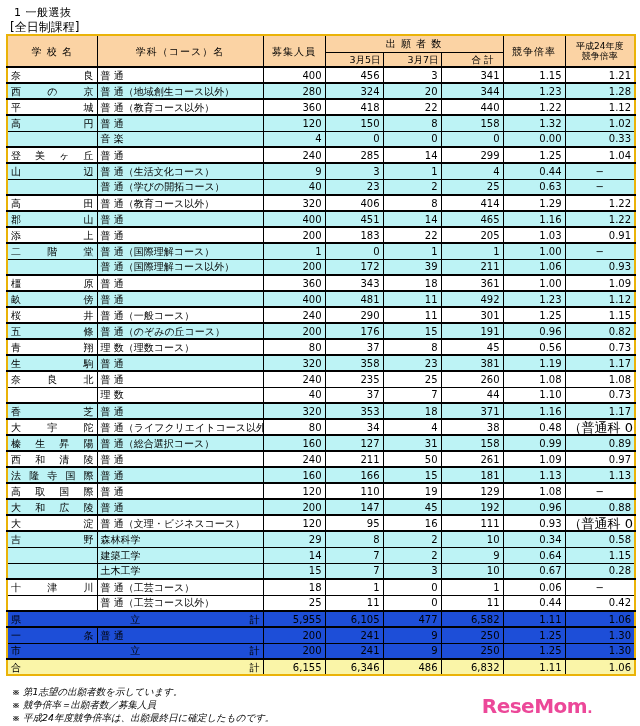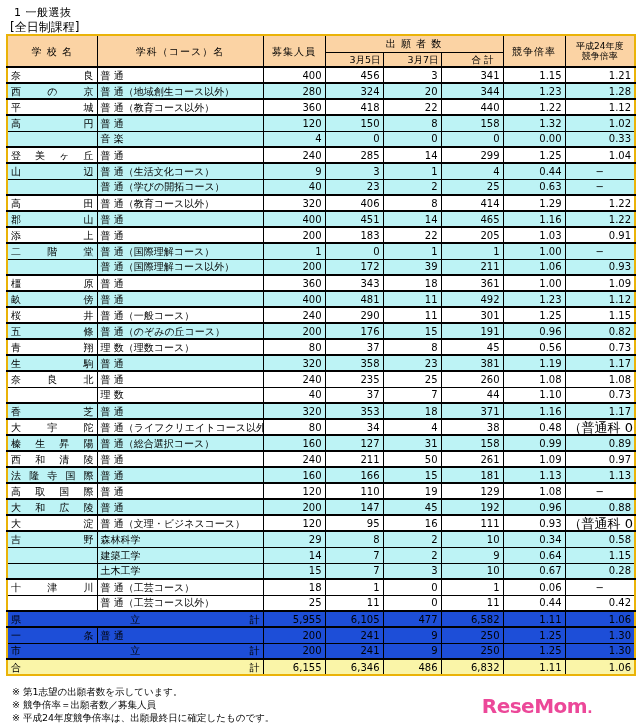--- a/index.html
+++ b/index.html
@@ -102,20 +102,21 @@
   td.grandlabel {
     text-align: justify;
     text-align-last: justify;
     padding: 0 40px 0 60px;
     font-size: 10.5px;
   }
   tr.sep-top td { border-top: 2px solid #000; }
 
   .notes {
     margin: 9px 0 0 6px;
+    font-style: italic;
   }
   .note-line {
     font-size: 9.5px;
     line-height: 13px;
     white-space: nowrap;
   }
   .logo {
     position: absolute;
     right: 10px;
     bottom: 8px;

